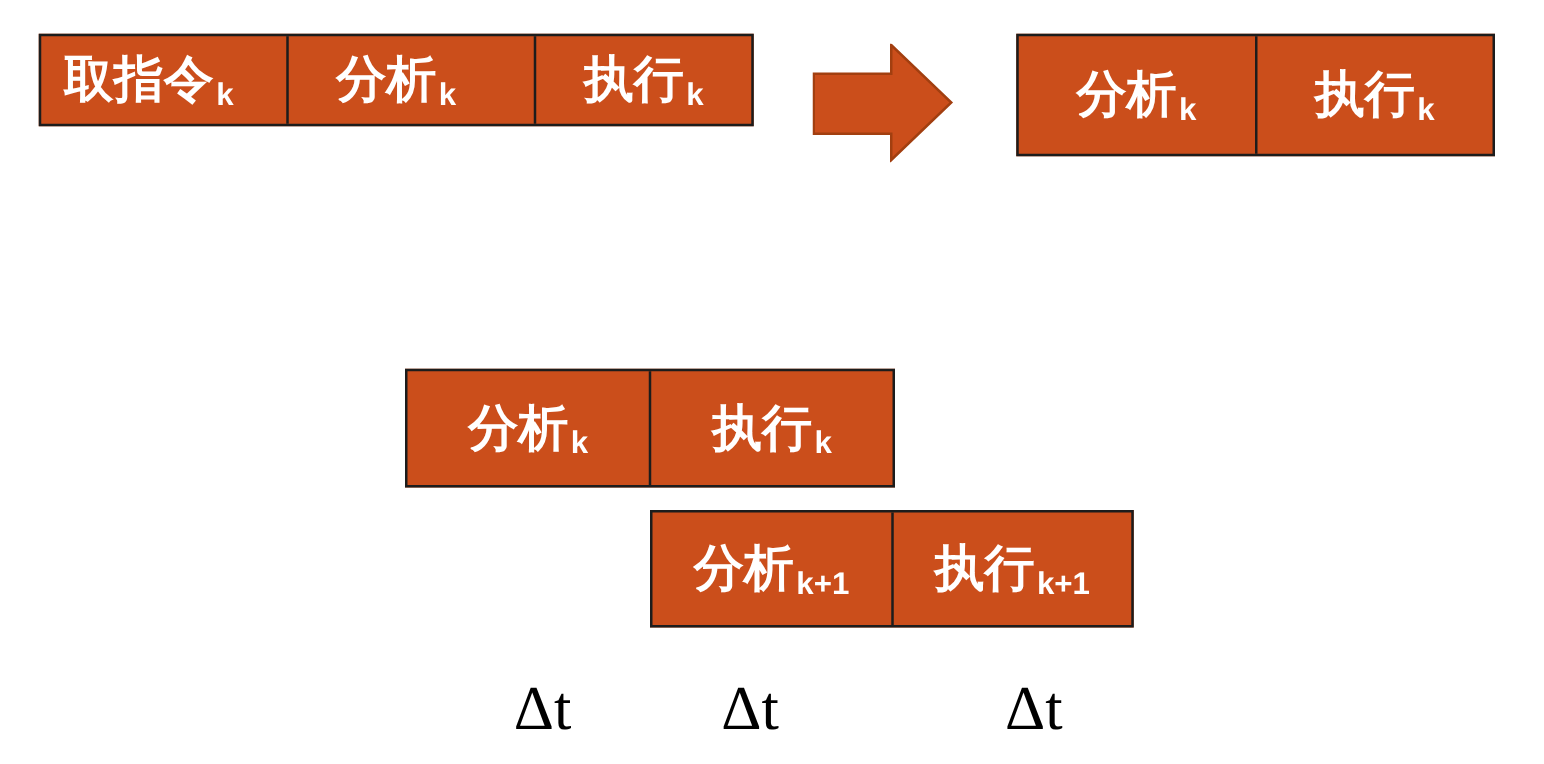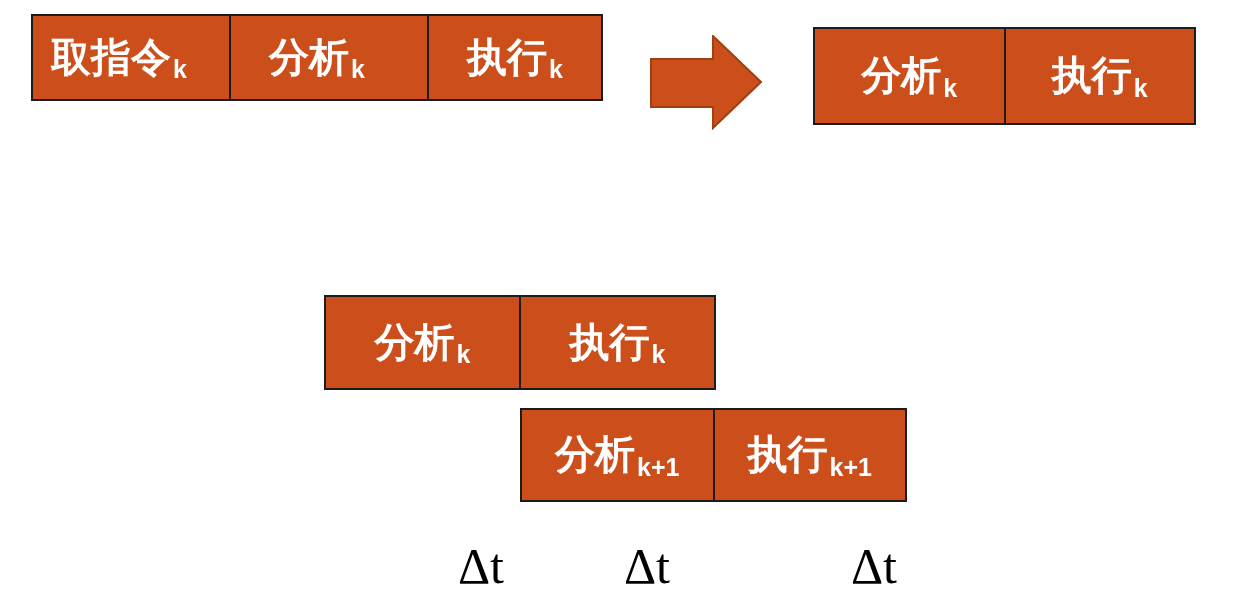--- a/index.html
+++ b/index.html
@@ -50,33 +50,33 @@
     line-height:1;
     position:relative;
     top:12px;
     margin-left:2px;
     white-space:nowrap;
   }
   .arrow-wrap{position:absolute;left:650px;top:35px;width:113px;height:95px;}
   .dt{
     position:absolute;
     width:140px;
-    text-align:right;
+    text-align:center;
     color:var(--time-text);
     font-family:"Liberation Serif", serif;
     font-size:50px;
     line-height:1;
   }
 </style>
 </head>
 <body>
 
 <div class="canvas">
 
-  <div class="boxgroup" style="left:31px;top:14px;width:572px;height:87px;gap:24px;">
+  <div class="boxgroup" style="left:31px;top:27px;width:572px;height:74px;gap:24px;">
     <div class="cell">
       <span class="zh">取指令</span>
         <span class="sub">k</span>
     </div>
     <div class="cell">
       <span class="zh">分析</span>
         <span class="sub">k</span>
     </div>
     <div class="cell">
       <span class="zh">执行</span>

